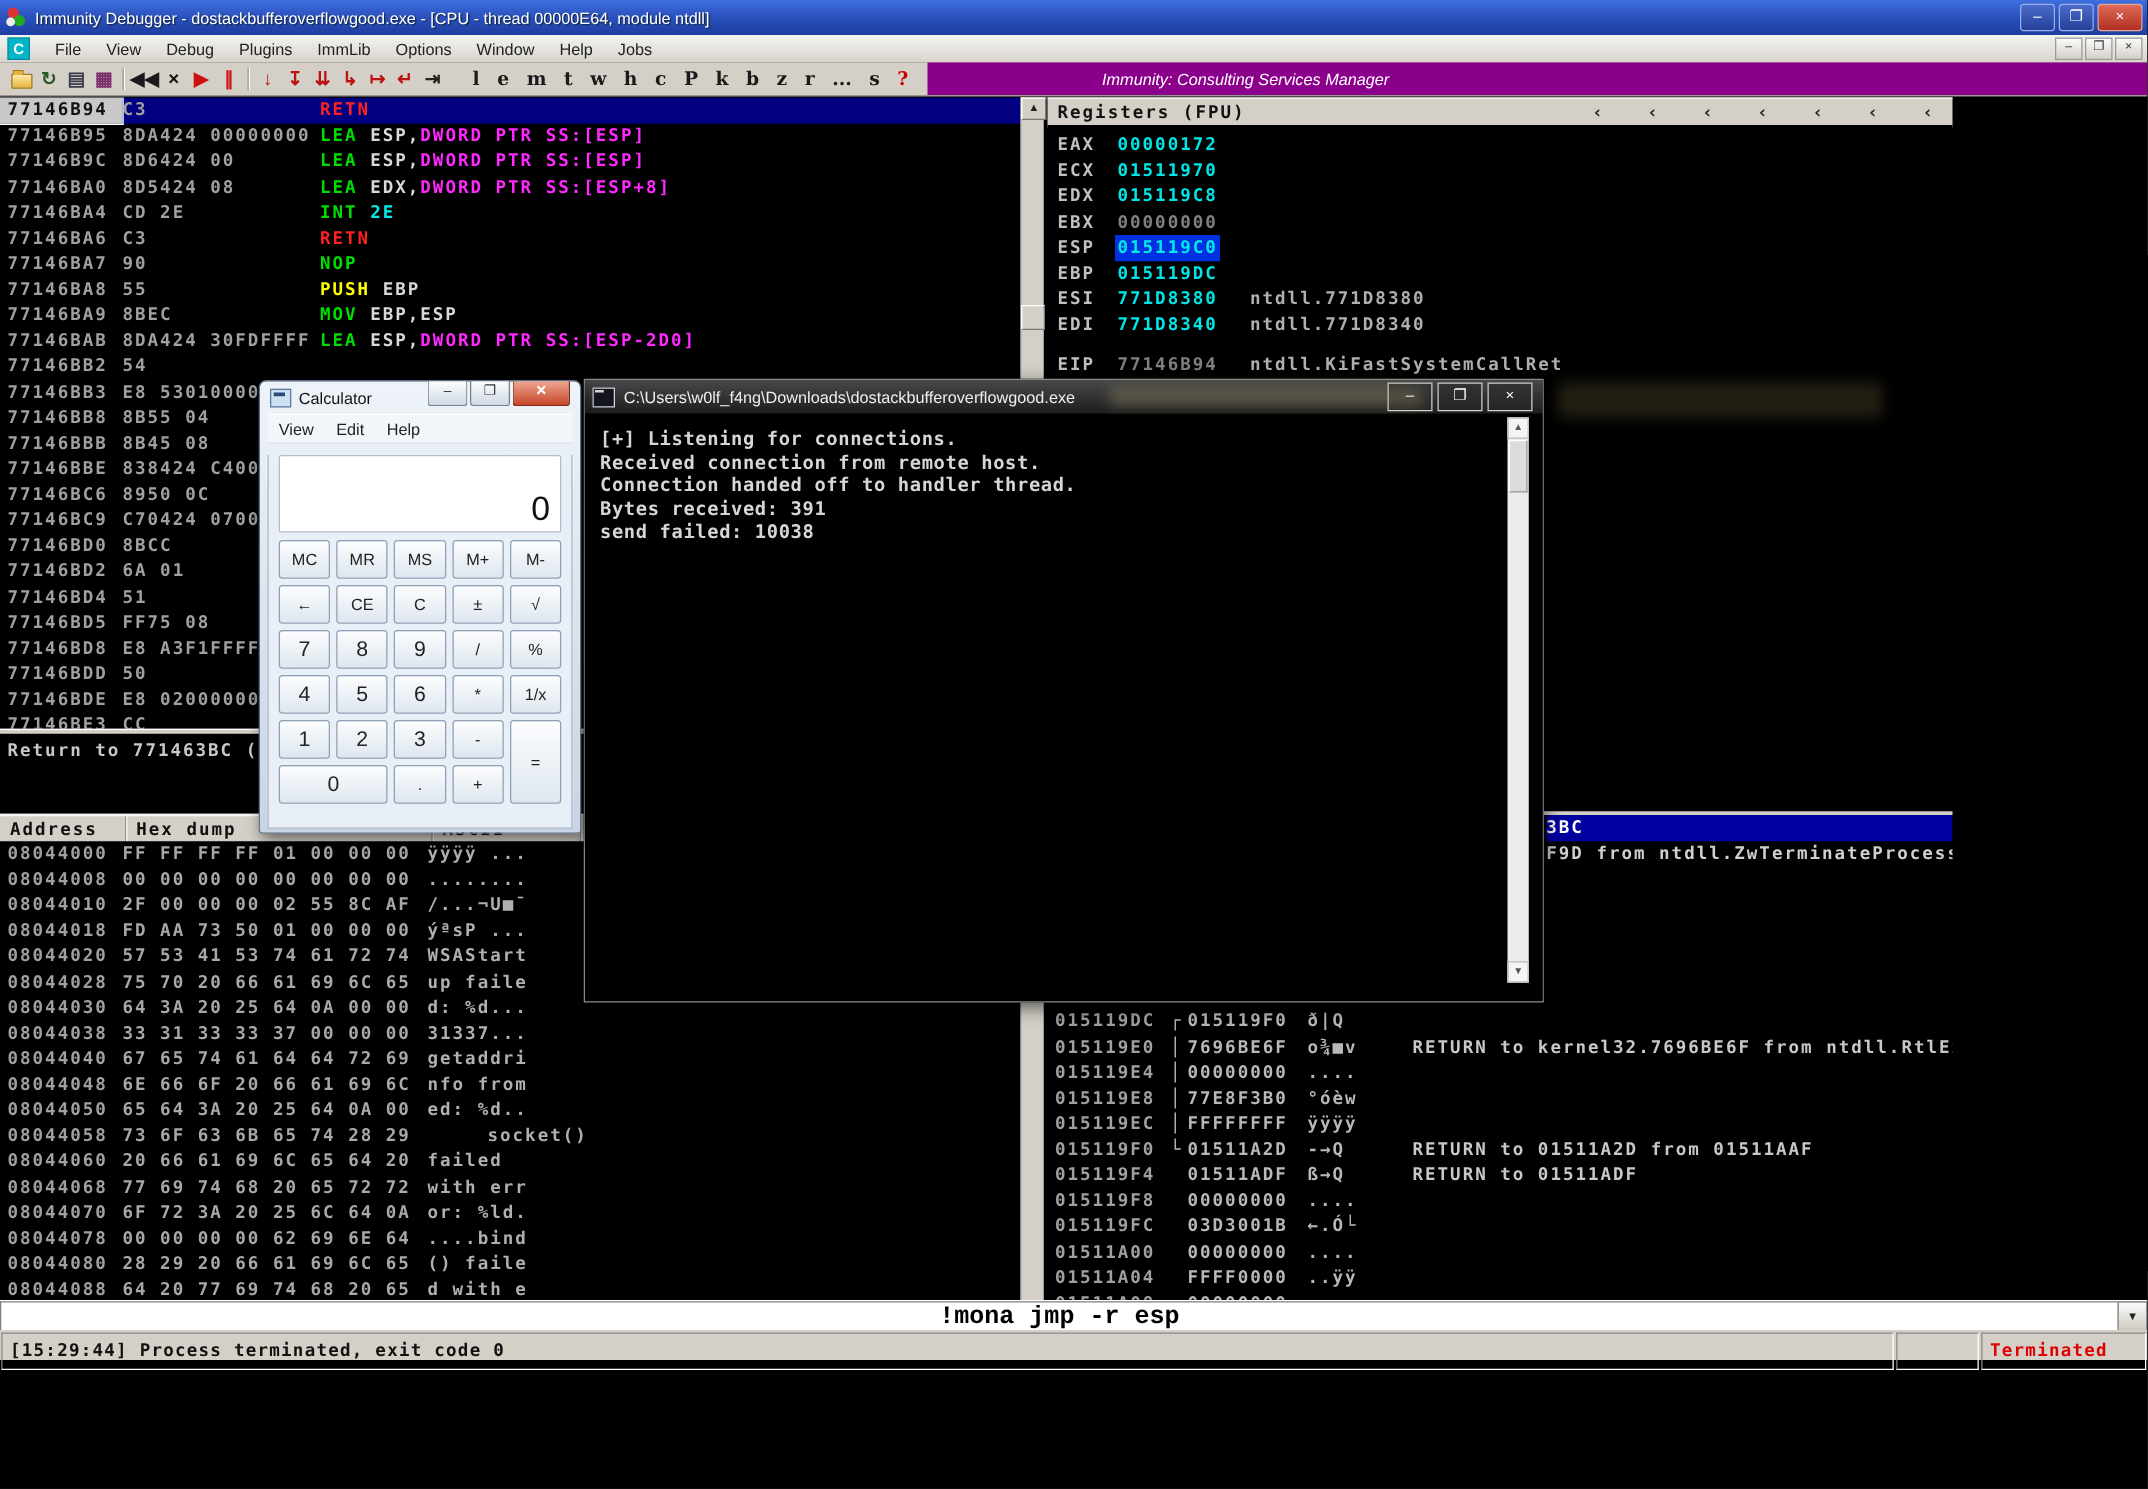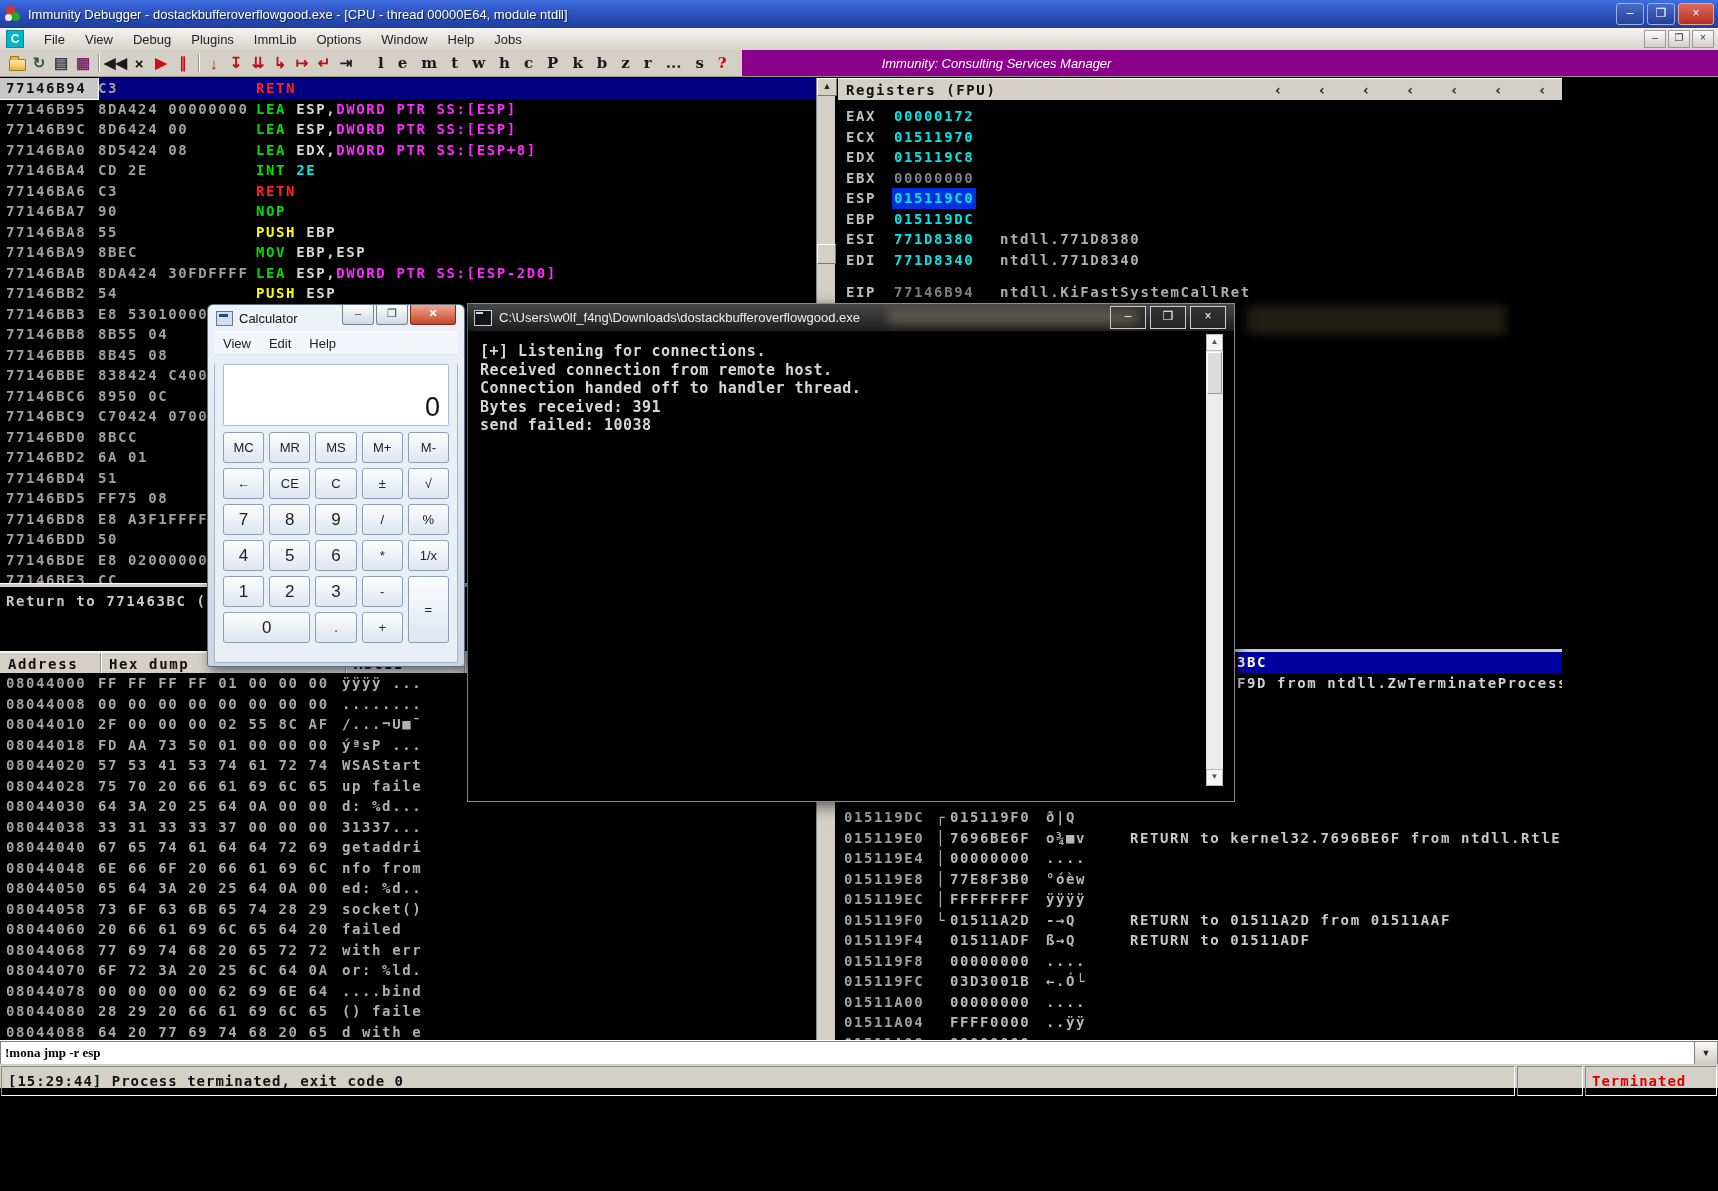--- a/index.html
+++ b/index.html
@@ -125,21 +125,21 @@
   .con-body{position:relative;height:468px;background:#000;}
   .con-text{padding:10px 0 0 12px;font-family:"DejaVu Sans Mono",monospace;font-weight:bold;
     font-size:15px;letter-spacing:.5px;color:#d6d6d6;line-height:18.6px;}
   .con-scroll{position:absolute;right:11px;top:2px;width:17px;height:452px;background:#ececec;}
   .con-scroll .sb{position:absolute;left:0;width:15px;height:15px;background:#f5f5f5;
     border:1px solid #bbb;color:#555;font-size:8px;text-align:center;line-height:14px;}
   
   .cmdbar{left:0;top:1040px;width:1718px;height:24px;background:#d4d0c8;z-index:8;
     border-top:1px solid #fff;display:flex;}
   .cmd-input{flex:1;border:1px solid #808080;border-right:none;background:#fff;
-    font-family:Liberation Serif, serif;font-weight:bold;font-size:13px;padding:0 4px;outline:none;}
+    font-family:Liberation Mono, monospace;font-weight:bold;font-size:20px;padding:0 4px;outline:none;text-align:center;}
   .cmd-drop{width:22px;border:1px solid #808080;background:linear-gradient(180deg,#fbfbfb,#cfcbc3);
     font-size:9px;text-align:center;line-height:22px;color:#222;}
   .statusbar{left:0;top:1064px;width:1718px;height:24px;background:#d4d0c8;z-index:8;display:flex;
     font-family:"DejaVu Sans Mono",monospace;font-weight:bold;font-size:14px;letter-spacing:1px;}
   .seg{border:1px solid;border-color:#888 #fff #fff #888;margin:2px 1px;display:flex;
     align-items:center;padding:14px 6px;white-space:nowrap;overflow:hidden;}
   .seg.msg{flex:1;color:#111;}
   .seg.mid{width:52px;}
   .seg.state{width:118px;color:#e00000;}
   .bottom-band{left:0;top:1088px;width:1718px;height:103px;background:#000;}
@@ -278,21 +278,20 @@
         <span class="col-instr"><span class="c-g">MOV </span><span class="c-w">EBP,ESP</span></span>
       </div>
       <div class="drow">
         <span class="col-addr">77146BAB</span>
         <span class="col-bytes">8DA424 30FDFFFF</span>
         <span class="col-instr"><span class="c-g">LEA </span><span class="c-w">ESP,</span><span class="c-m">DWORD PTR SS:[ESP-2D0]</span></span>
       </div>
       <div class="drow">
         <span class="col-addr">77146BB2</span>
         <span class="col-bytes">54</span>
-        <span class="col-instr"><span class="c-y">PUSH </span><span class="c-w">ESP</span></span>
       </div>
       <div class="drow">
         <span class="col-addr">77146BB3</span>
         <span class="col-bytes">E8 53010000</span>
         <span class="col-instr"></span>
       </div>
       <div class="drow">
         <span class="col-addr">77146BB8</span>
         <span class="col-bytes">8B55 04</span>
         <span class="col-instr"></span>
@@ -427,21 +426,21 @@
         <span class="c-w" style="color: rgb(176, 176, 176);">nfo from</span>
       </div>
       <div class="drow">
         <span class="col-addr">08044050</span>
         <span style="width: 244px; flex: 0 0 auto; color: rgb(168, 168, 168);">65 64 3A 20 25 64 0A 00</span>
         <span class="c-w" style="color: rgb(176, 176, 176);">ed: %d..</span>
       </div>
       <div class="drow">
         <span class="col-addr">08044058</span>
         <span style="width: 244px; flex: 0 0 auto; color: rgb(168, 168, 168);">73 6F 63 6B 65 74 28 29</span>
-        <span class="c-w" style="color: rgb(176, 176, 176);">socket()</span>
+        <span class="c-w" style="color: rgb(176, 176, 176); margin-left: 48px;">socket()</span>
       </div>
       <div class="drow">
         <span class="col-addr">08044060</span>
         <span style="width: 244px; flex: 0 0 auto; color: rgb(168, 168, 168);">20 66 61 69 6C 65 64 20</span>
         <span class="c-w" style="color: rgb(176, 176, 176);"> failed </span>
       </div>
       <div class="drow">
         <span class="col-addr">08044068</span>
         <span style="width: 244px; flex: 0 0 auto; color: rgb(168, 168, 168);">77 69 74 68 20 65 72 72</span>
         <span class="c-w" style="color: rgb(176, 176, 176);">with err</span>

